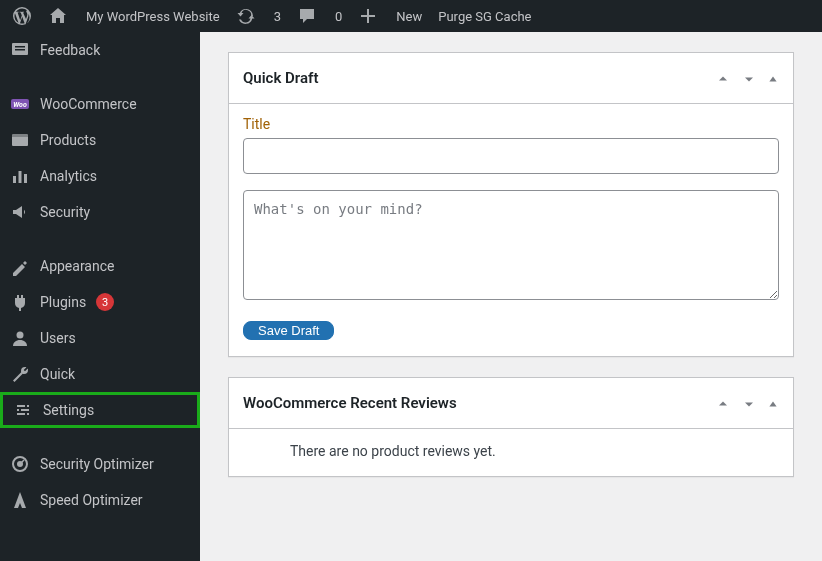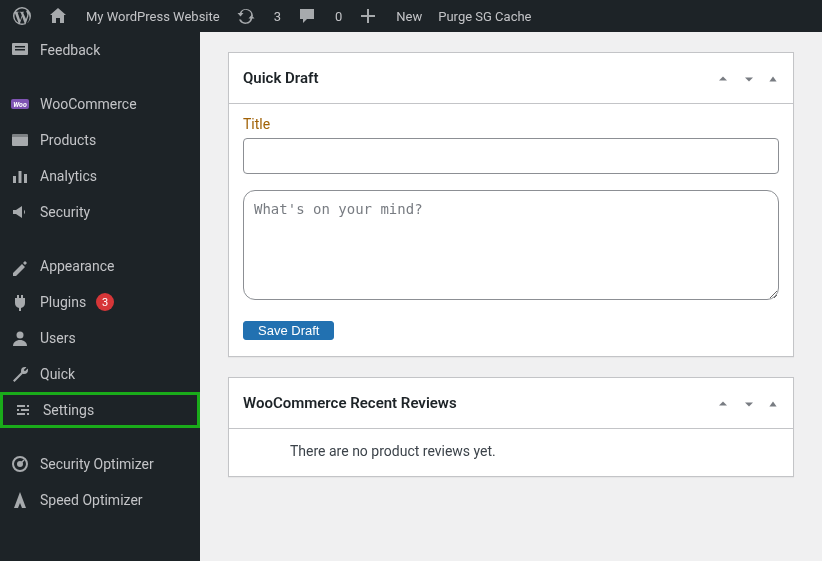--- a/index.html
+++ b/index.html
@@ -24,23 +24,23 @@
 
 .main { position: absolute; top: 32px; left: 200px; width: 622px; height: 529px; padding: 20px 28px; }
 .postbox { background: #fff; border: 1px solid #c3c4c7; margin-bottom: 20px; box-shadow: 0 1px 1px rgba(0,0,0,.04); }
 .postbox-header { display: flex; align-items: flex-end; justify-content: space-between; border-bottom: 1px solid #c3c4c7; padding: 16px 14px; }
 .postbox-title { font-size: 15px; font-weight: 600; color: #1d2327; }
 .postbox-controls { display: flex; gap: 10px; align-items: center; color: #787c82; }
 .postbox-controls span { cursor: pointer; display: inline-flex; }
 .postbox-body { padding: 12px 14px 16px; }
 .field-label { font-size: 14px; color: #a16207; margin-bottom: 6px; display: block; }
 .text-input { width: 100%; height: 36px; border: 1px solid #8c8f94; border-radius: 4px; background: #fff; padding: 0 10px; font-size: 14px; margin-bottom: 16px; }
-.textarea { width: 100%; height: 110px; border: 1px solid #8c8f94; border-radius: 12px; background: #fff; padding: 10px; font-size: 14px; resize: vertical; color: #3c434a; margin-bottom: 16px; }
+.textarea { width: 100%; height: 110px; border: 1px solid #8c8f94; border-radius: 4px; background: #fff; padding: 10px; font-size: 14px; resize: vertical; color: #3c434a; margin-bottom: 16px; }
 .textarea::placeholder { color: #787c82; }
-.button-primary { background: #2271b1; color: #fff; border: 1px solid #2271b1; border-radius: 3px; padding: 1px 14px; font-size: 13px; cursor: pointer; }
+.button-primary { background: #2271b1; color: #fff; border: 1px solid #2271b1; border-radius: 8px; padding: 1px 14px; font-size: 13px; cursor: pointer; }
 .empty-msg { font-size: 14px; color: #3c434a; margin-left: 47px; }
 
 svg { display: block; }
 </style>
 </head>
 <body>
 
 <div class="admin-bar">
   <div class="admin-bar-item">
     <span class="ab-icon">

